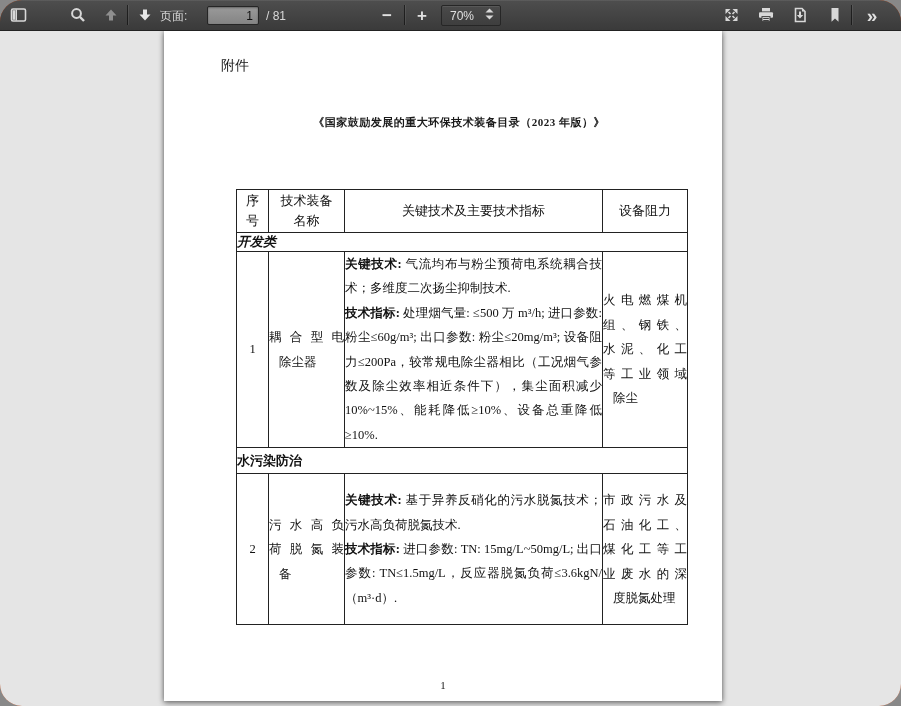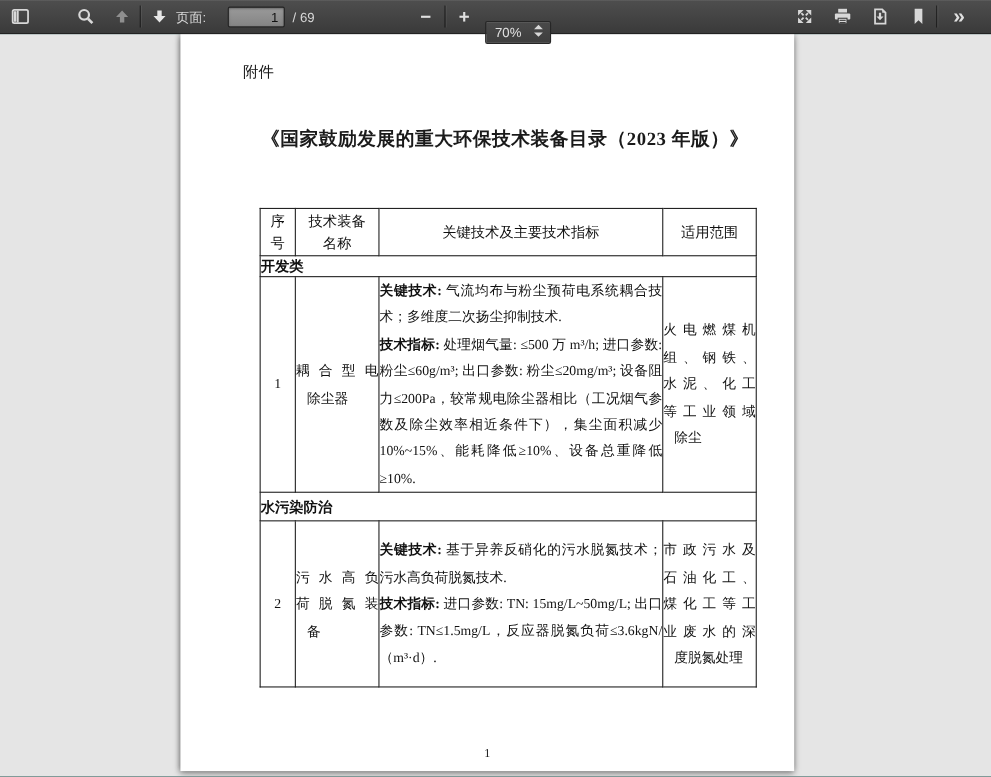--- a/index.html
+++ b/index.html
@@ -1,20 +1,21 @@
 <!DOCTYPE html>
 <html><head>
 <meta charset="utf-8">
 <style>
   html,body{margin:0;padding:0;background:#888;}
   *{box-sizing:border-box;}
   #screen{
     position:relative;width:901px;height:706px;overflow:hidden;
-    background:#0f766e;
+    background:#c2410c;
     font-family:"Liberation Sans","DejaVu Sans",sans-serif;
+    border-radius:22px;
   }
   
   .toolbar{
     position:absolute;top:0;left:0;width:901px;height:31px;
     background:linear-gradient(#4e4e4e,#3a3a3a);
     border-bottom:1px solid #222;
     box-shadow:inset 0 1px 0 rgba(255,255,255,.08);
     z-index:10;color:#dcdcdc;font-size:12px;
   }
   .tbtn{
@@ -27,51 +28,51 @@
   .tlabel{position:absolute;top:9px;line-height:14px;color:#d8d8d8;}
   .page-input{
     position:absolute;left:207px;top:6px;width:52px;height:19px;
     background:linear-gradient(#9a9a9a,#848484);
     border:1px solid #252525;border-radius:2px;
     color:#111;font-size:12px;text-align:right;padding:0 5px;
     font-family:"Liberation Sans","DejaVu Sans",sans-serif;
     box-shadow:inset 0 1px 2px rgba(0,0,0,.35);
   }
   .zoom-select{
-    position:absolute;left:441px;top:19px;width:60px;height:21px;
+    position:absolute;left:441px;top:5px;width:60px;height:21px;
     background:linear-gradient(#4a4a4a,#3e3e3e);
     border:1px solid #262626;border-radius:2px;
     box-shadow:inset 0 1px 0 rgba(255,255,255,.08);
     display:flex;align-items:center;cursor:pointer;
   }
   .zoom-select .zval{padding-left:8px;flex:1;color:#e0e0e0;}
   .zoom-select .zarrows{padding-right:6px;}
   .glyphbtn{color:#e0e0e0;font-size:17px;font-weight:bold;line-height:1;}
   
   .viewer{position:absolute;top:31px;left:0;width:901px;height:675px;background:#e5e5e5;}
   .pdf-page{
     position:absolute;left:164px;top:0;width:558px;height:670px;
     background:#fff;
     box-shadow:0 0 5px rgba(0,0,0,.45), 0 3px 6px rgba(0,0,0,.3);
     color:#1a1a1a;
     font-family:"Liberation Serif","DejaVu Serif",serif;
   }
   .attach{position:absolute;left:57px;top:26px;font-size:14px;}
-  .doc-title{position:absolute;left:0;top:84px;width:590px;text-align:center;font-size:17px;font-weight:bold;letter-spacing:.5px;}
+  .doc-title{position:absolute;left:0;top:84px;width:590px;text-align:center;font-size:11px;font-weight:bold;letter-spacing:.5px;}
   .doc-subtitle{position:absolute;left:0;top:113px;width:558px;text-align:center;font-size:16px;font-weight:bold;}
   .footer-num{position:absolute;left:0;top:648px;width:558px;text-align:center;font-size:11px;}
   
   table.doc{
     position:absolute;left:72px;top:158px;width:451px;
     border-collapse:collapse;table-layout:fixed;
     font-size:12.5px;color:#111;
   }
   table.doc td{border:1px solid #222;padding:0;overflow:hidden;vertical-align:middle;}
   tr.r-head{height:43px;}
-  tr.r-cat{height:15px;}
+  tr.r-cat{height:15px;font-style:italic;}
   tr.r-cat2{height:26px;}
   tr.r-item1{height:196px;}
   tr.r-item2{height:151px;}
   .th{ text-align:center;white-space:pre-line;line-height:20px;font-size:13px;}
   .cat{padding-left:6px;font-weight:bold;font-size:13px;}
   .c-no{text-align:center;}
   .c-name,.c-scope{padding:0 6px;}
   .c-tech{padding:1px 6px;vertical-align:middle;}
   .tpara{margin:0;text-align:justify;line-height:24.4px;}
   .tpara b{font-weight:bold;}
@@ -120,21 +121,21 @@
         <svg width="16" height="16" viewBox="0 0 16 16">
           <polygon points="8,13.5 2.5,7.5 6,7.5 6,2.5 10,2.5 10,7.5 13.5,7.5" fill="#e6e6e6"></polygon>
         </svg>
       </span>
     </button>
 
     <span class="tlabel" style="left:160px;">页面:</span>
 
     <input class="page-input" type="text" value="1" style="">
 
-    <span class="tlabel" style="left:266px;">/ 69</span>
+    <span class="tlabel" style="left:266px;">/ 81</span>
 
     <button class="tbtn glyphbtn" style="left:372px;">
       <span>−</span>
     </button>
 
     <div class="tsep" style="left:404px;"></div>
 
     <button class="tbtn glyphbtn" style="left:407px;">
       <span>+</span>
     </button>
@@ -214,21 +215,21 @@
             <col style="width:258px">
             <col style="width:85px">
         </colgroup>
         <tbody>
             <tr class="r-head">
           <td class="th">序
 号</td>
           <td class="th">技术装备
 名称</td>
           <td class="th">关键技术及主要技术指标</td>
-          <td class="th">适用范围</td>
+          <td class="th">设备阻力</td>
         </tr>
         <tr class="r-cat">
           <td colspan="4" class="cat">开发类</td>
         </tr>
         <tr class="r-item1">
           <td class="c-no">1</td>
           <td class="c-name jlines">
             <div>耦合型电</div>
             <div>除尘器</div>
           </td>

